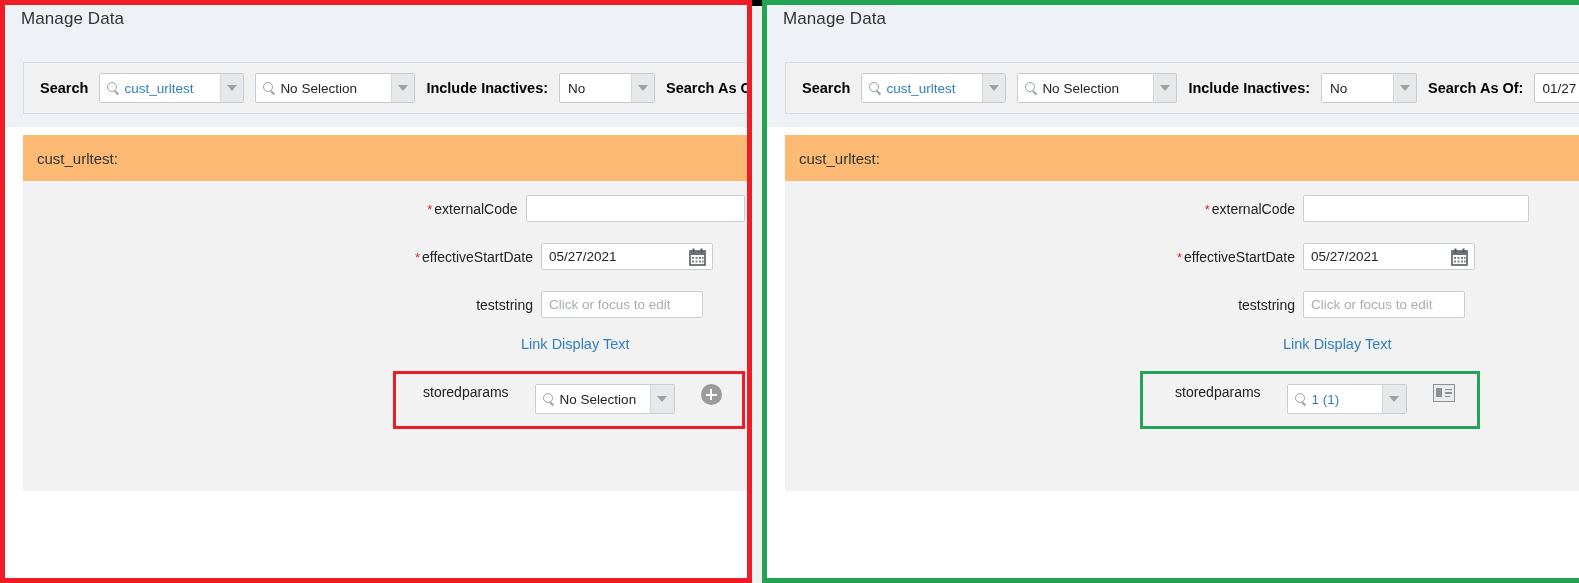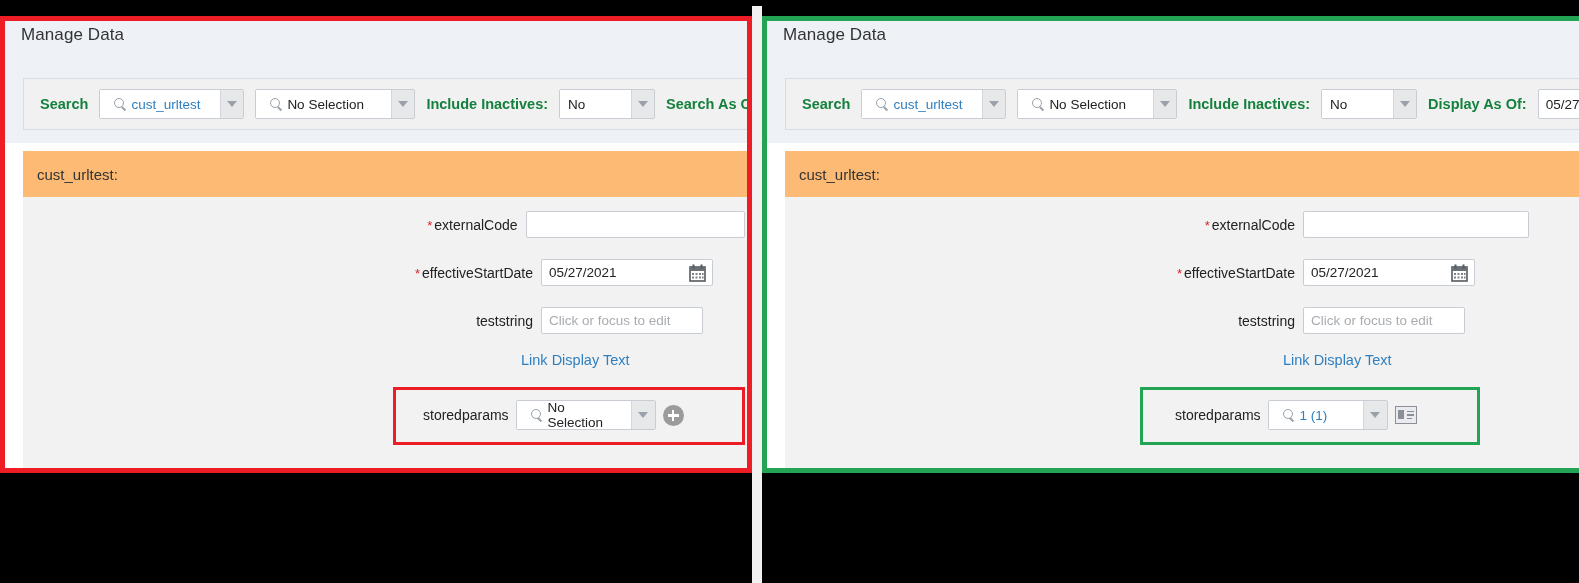--- a/index.html
+++ b/index.html
@@ -15,22 +15,22 @@
 
   
   .stage {
     position: absolute;
     inset: 0;
     background: #000000;
   }
 
   .panel {
     position: absolute;
-    top: 16px;
-    height: 457px;
+    top: 0;
+    height: 583px;
     background: #ffffff;
     overflow: hidden;
   }
   .panel-left  { left: 0px;   width: 752px; border: 5px solid #ee1c25; }
   .panel-right { left: 762px; width: 817px; border: 5px solid #23a455; border-right: none; }
 
   .panel-gap {
     position: absolute;
     top: 0; left: 752px; width: 10px; height: 583px;
     background: #f1f1f1;
@@ -71,36 +71,36 @@
     border: 1px solid #d8dde3;
     display: flex;
     align-items: center;
     padding-left: 16px;
     gap: 11px;
     white-space: nowrap;
   }
   .lbl-bold {
     font-size: 14.5px;
     font-weight: bold;
-    color: #15803d;
+    color: #000000;
   }
 
   .combo {
     display: inline-flex;
     align-items: stretch;
     height: 30px;
     border: 1px solid #c8cdd3;
     background: #ffffff;
     border-radius: 2px;
   }
   .combo .field {
     display: inline-flex;
     align-items: center;
     gap: 5px;
-    padding: 0 7px 0 14px;
+    padding: 0 7px 0 7px;
     font-size: 13.5px;
     color: #222222;
     background: #ffffff;
   }
   .combo .field.blue { color: #2f7fbf; }
   .combo .caret-btn {
     width: 24px;
     background: #e6e8ea;
     border-left: 1px solid #d3d7db;
     display: inline-flex;
@@ -233,22 +233,21 @@
   .hl-box {
     position: absolute;
     border: 3px solid #ee1c25;
     background: transparent;
   }
   .hl-box.green { border-color: #23a455; }
 
   .sp-row {
     position: absolute;
     display: flex;
-    align-items: center;
-    gap: 7px;
+    gap: 26px;
   }
   .sp-label { font-size: 14px; color: #222222; }
 
   .plus-icon {
     width: 21px; height: 21px;
     border-radius: 50%;
     background: #9b9b9b;
     position: relative;
     flex: none;
   }
@@ -442,24 +441,24 @@
 
           <span class="combo combo-inact">
             <span class="field">
               <span>No</span>
             </span>
             <span class="caret-btn">
               <span class="caret"></span>
             </span>
           </span>
 
-          <span class="lbl-bold">Display As Of:</span>
+          <span class="lbl-bold">Search As Of:</span>
 
           <span class="asof-input">
-            <span>05/27</span>
+            <span>01/27</span>
           </span>
         </div>
       </div>
 
       <div class="content-card">
         <div class="card-titlebar">cust_urltest:</div>
 
         <div class="form-area">
 
           <div class="form-row" style="left:0; top:14px; width:790px;">

